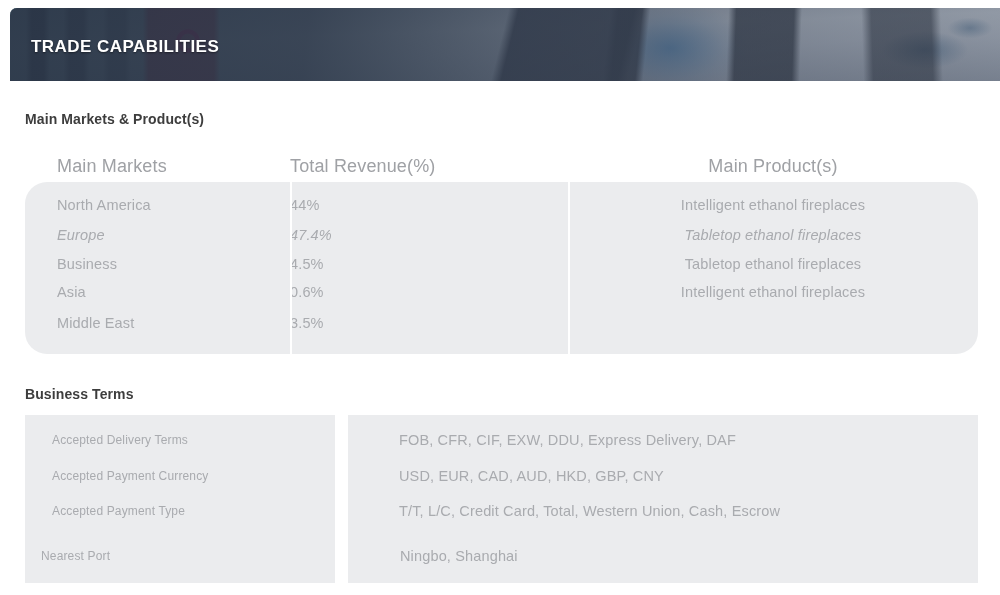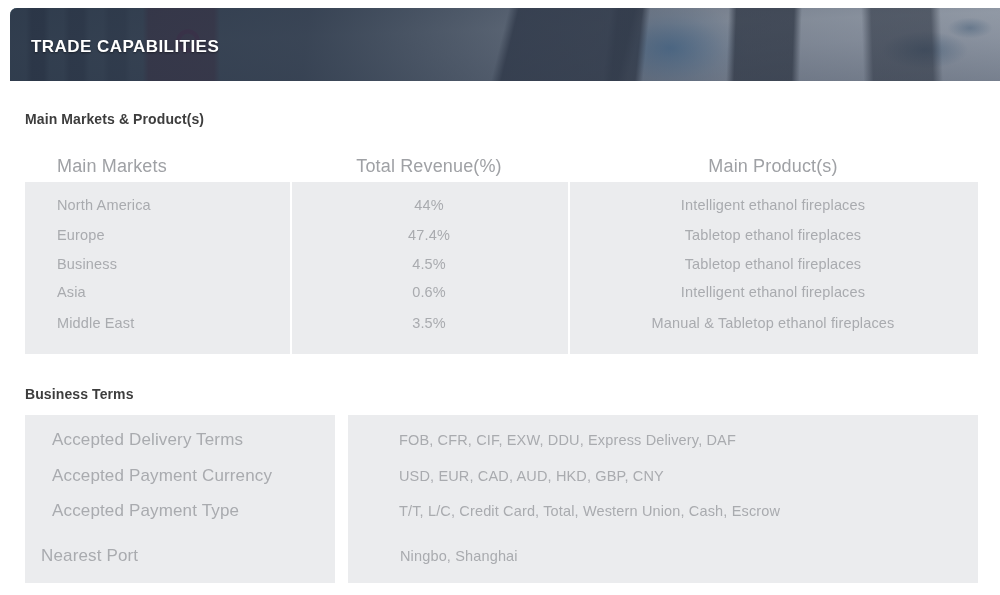--- a/index.html
+++ b/index.html
@@ -125,58 +125,59 @@
   .markets-head {
     display: flex;
     height: 32px;
     align-items: flex-start;
     background: #ffffff;
   }
 
   .markets-body {
     background: #ebecee;
     padding: 8px 0 14px 0;
+    border-radius: 22px;
   }
 
   .mrow {
     display: flex;
     align-items: center;
   }
 
   .mcell {
     font-size: 14.5px;
     color: #a9abaf;
     letter-spacing: .15px;
     white-space: nowrap;
     overflow: hidden;
     text-overflow: ellipsis;
   }
 
   
   .c-market  { width: 265px; padding-left: 32px; text-align: left; }
-  .c-revenue { width: 278px; text-align: center; }
+  .c-revenue { width: 278px; text-align: left; }
   .c-product { width: 410px; text-align: center; }
 
   .markets-head .mcell { color: #9fa1a5; font-size: 18px; }
   .markets-head .c-market  { padding-left: 32px; }
 
   
   .markets-body { position: relative; }
   .vdiv {
     position: absolute;
     top: 0;
     bottom: 0;
     width: 2px;
     background: #ffffff;
   }
   .vdiv.one { left: 265px; }
   .vdiv.two { left: 543px; }
 
   .mrow.r0 { height: 29px; }
-  .mrow.r1 { height: 31px; }
+  .mrow.r1 { height: 31px; font-style: italic; }
   .mrow.r2 { height: 28px; }
   .mrow.r3 { height: 28px; }
   .mrow.r4 { height: 34px; }
 
   
   .terms {
     position: absolute;
     left: 25px;
     top: 415px;
     width: 953px;
@@ -191,21 +192,21 @@
     padding: 14px 0 0 0;
   }
 
   .terms-values {
     flex: 1;
     background: #ebecee;
     padding: 14px 0 0 0;
   }
 
   .tlabel {
-    font-size: 17px;
+    font-size: 12px;
     color: #a9abaf;
     letter-spacing: .15px;
     padding-left: 27px;
     white-space: nowrap;
   }
   .tvalue {
     font-size: 14.5px;
     color: #a9abaf;
     letter-spacing: .15px;
     padding-left: 51px;
@@ -264,21 +265,20 @@
 
       <div class="mrow r3">
         <div class="mcell c-market">Asia</div>
         <div class="mcell c-revenue">0.6%</div>
         <div class="mcell c-product">Intelligent ethanol fireplaces</div>
       </div>
 
       <div class="mrow r4">
         <div class="mcell c-market">Middle East</div>
         <div class="mcell c-revenue">3.5%</div>
-        <div class="mcell c-product">Manual &amp; Tabletop ethanol fireplaces</div>
       </div>
     </div>
   </div>
 
   <div class="section-heading terms">Business Terms</div>
 
   <div class="terms">
 
     <div class="terms-labels">
       <div class="tlabel tr0">Accepted Delivery Terms</div>

